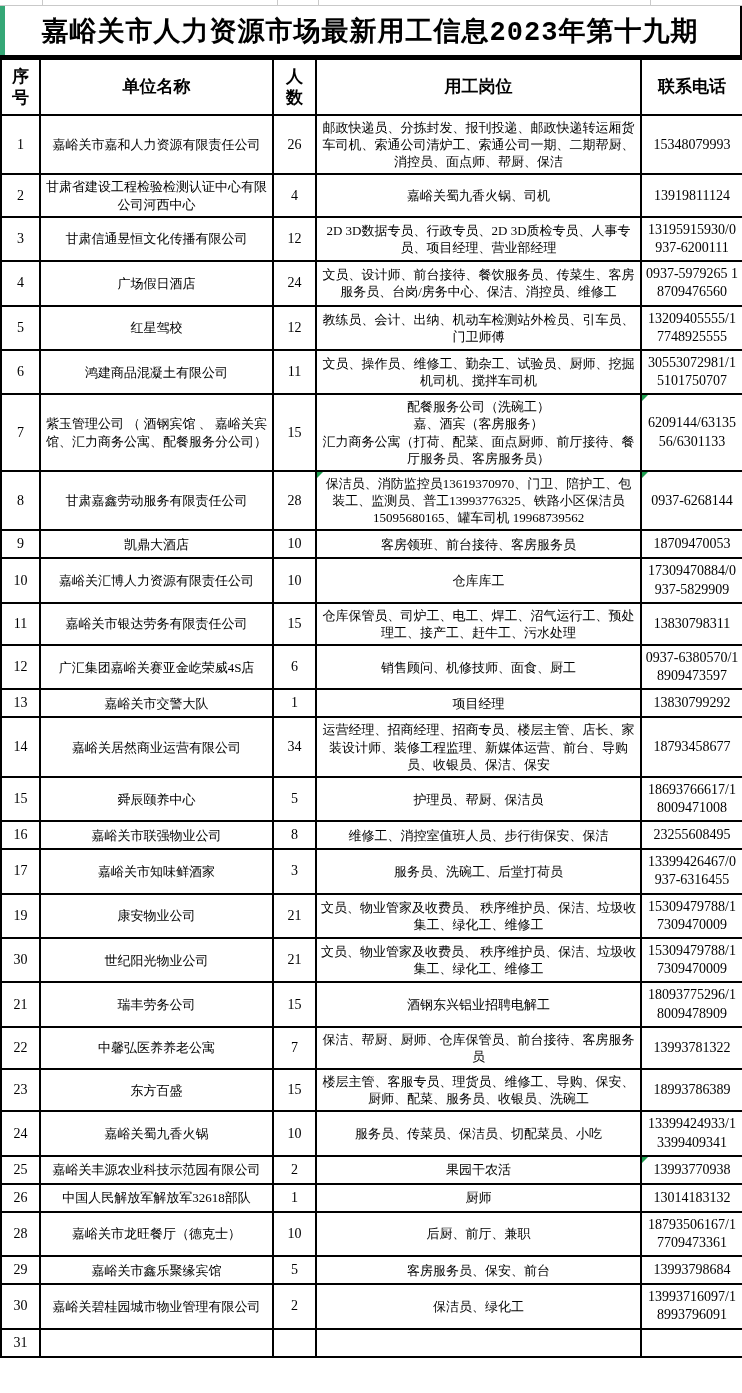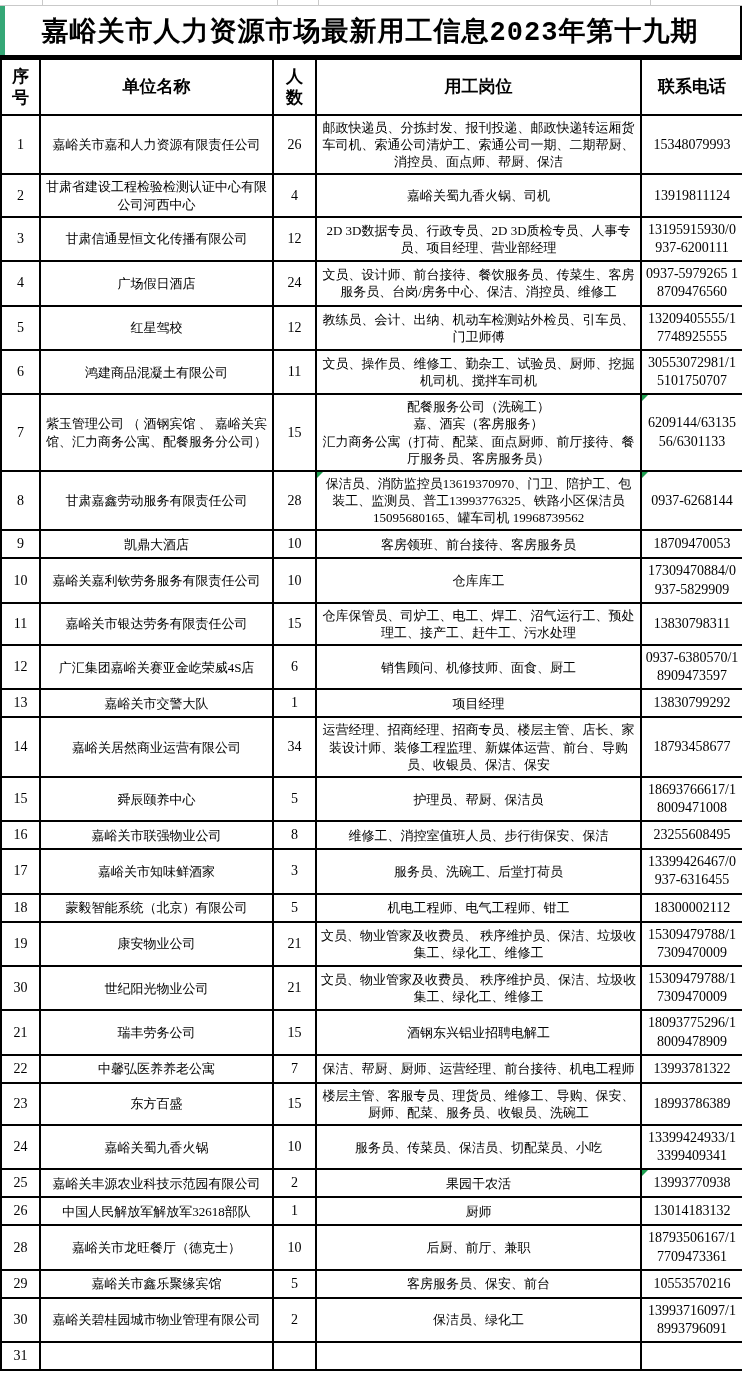--- a/index.html
+++ b/index.html
@@ -168,21 +168,21 @@
         </tr>
         <tr>
           <td class="cell-serial">9</td>
           <td class="cell-company">凯鼎大酒店</td>
           <td class="cell-count">10</td>
           <td class="cell-jobs">客房领班、前台接待、客房服务员</td>
           <td class="cell-phone">18709470053</td>
         </tr>
         <tr>
           <td class="cell-serial">10</td>
-          <td class="cell-company">嘉峪关嘉利钦劳务服务有限责任公司</td>
+          <td class="cell-company">嘉峪关汇博人力资源有限责任公司</td>
           <td class="cell-count">10</td>
           <td class="cell-jobs">仓库库工</td>
           <td class="cell-phone">17309470884/0937-5829909</td>
         </tr>
         <tr>
           <td class="cell-serial">11</td>
           <td class="cell-company">嘉峪关市银达劳务有限责任公司</td>
           <td class="cell-count">15</td>
           <td class="cell-jobs">仓库保管员、司炉工、电工、焊工、沼气运行工、预处理工、接产工、赶牛工、污水处理</td>
           <td class="cell-phone">13830798311</td>
@@ -223,27 +223,20 @@
           <td class="cell-phone">23255608495</td>
         </tr>
         <tr>
           <td class="cell-serial">17</td>
           <td class="cell-company">嘉峪关市知味鲜酒家</td>
           <td class="cell-count">3</td>
           <td class="cell-jobs">服务员、洗碗工、后堂打荷员</td>
           <td class="cell-phone">13399426467/0937-6316455</td>
         </tr>
         <tr>
-          <td class="cell-serial">18</td>
-          <td class="cell-company">蒙毅智能系统（北京）有限公司</td>
-          <td class="cell-count">5</td>
-          <td class="cell-jobs">机电工程师、电气工程师、钳工</td>
-          <td class="cell-phone">18300002112</td>
-        </tr>
-        <tr>
           <td class="cell-serial">19</td>
           <td class="cell-company">康安物业公司</td>
           <td class="cell-count">21</td>
           <td class="cell-jobs">文员、物业管家及收费员、 秩序维护员、保洁、垃圾收集工、绿化工、维修工</td>
           <td class="cell-phone">15309479788/17309470009</td>
         </tr>
         <tr>
           <td class="cell-serial">30</td>
           <td class="cell-company">世纪阳光物业公司</td>
           <td class="cell-count">21</td>
@@ -254,21 +247,21 @@
           <td class="cell-serial">21</td>
           <td class="cell-company">瑞丰劳务公司</td>
           <td class="cell-count">15</td>
           <td class="cell-jobs">酒钢东兴铝业招聘电解工</td>
           <td class="cell-phone">18093775296/18009478909</td>
         </tr>
         <tr>
           <td class="cell-serial">22</td>
           <td class="cell-company">中馨弘医养养老公寓</td>
           <td class="cell-count">7</td>
-          <td class="cell-jobs">保洁、帮厨、厨师、运营经理、前台接待、机电工程师</td>
+          <td class="cell-jobs">保洁、帮厨、厨师、仓库保管员、前台接待、客房服务员</td>
           <td class="cell-phone">13993781322</td>
         </tr>
         <tr>
           <td class="cell-serial">23</td>
           <td class="cell-company">东方百盛</td>
           <td class="cell-count">15</td>
           <td class="cell-jobs">楼层主管、客服专员、理货员、维修工、导购、保安、厨师、配菜、服务员、收银员、洗碗工</td>
           <td class="cell-phone">18993786389</td>
         </tr>
         <tr>
@@ -297,21 +290,21 @@
           <td class="cell-company">嘉峪关市龙旺餐厅（德克士）</td>
           <td class="cell-count">10</td>
           <td class="cell-jobs">后厨、前厅、兼职</td>
           <td class="cell-phone">18793506167/17709473361</td>
         </tr>
         <tr>
           <td class="cell-serial">29</td>
           <td class="cell-company">嘉峪关市鑫乐聚缘宾馆</td>
           <td class="cell-count">5</td>
           <td class="cell-jobs">客房服务员、保安、前台</td>
-          <td class="cell-phone">10553570216</td>
+          <td class="cell-phone">13993798684</td>
         </tr>
         <tr>
           <td class="cell-serial">30</td>
           <td class="cell-company">嘉峪关碧桂园城市物业管理有限公司</td>
           <td class="cell-count">2</td>
           <td class="cell-jobs">保洁员、绿化工</td>
           <td class="cell-phone">13993716097/18993796091</td>
         </tr>
         <tr>
           <td class="cell-serial">31</td>

